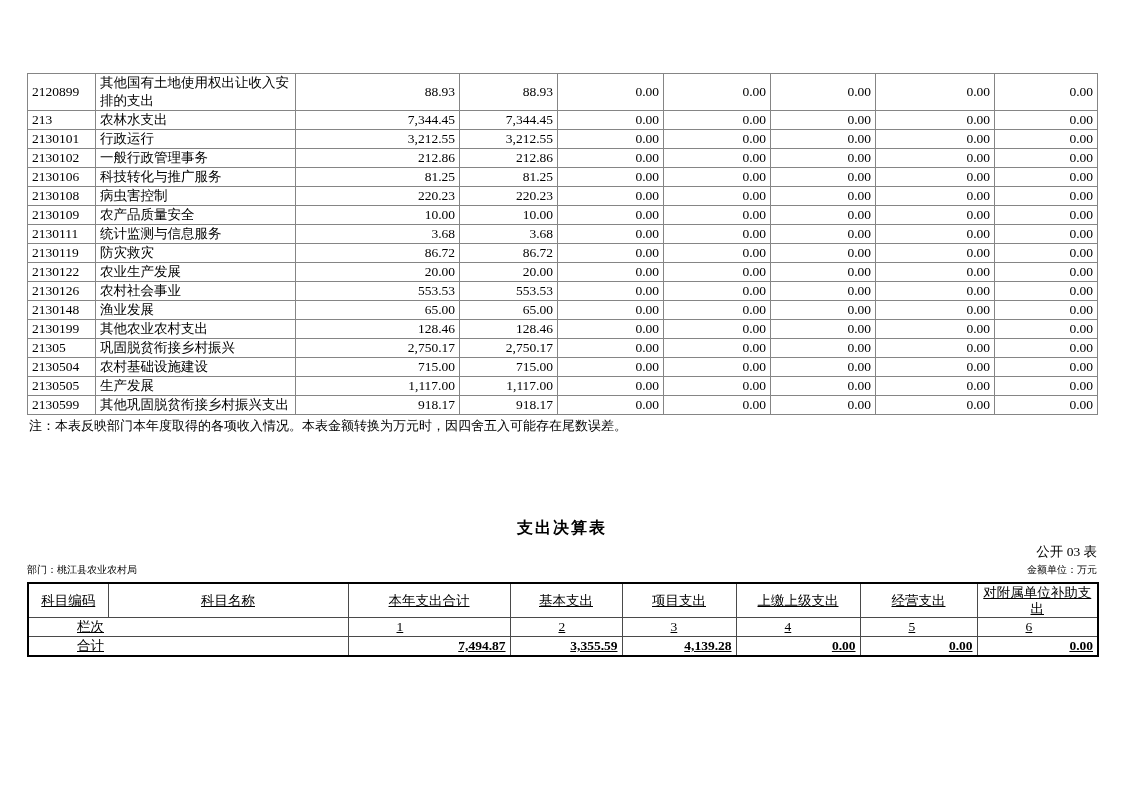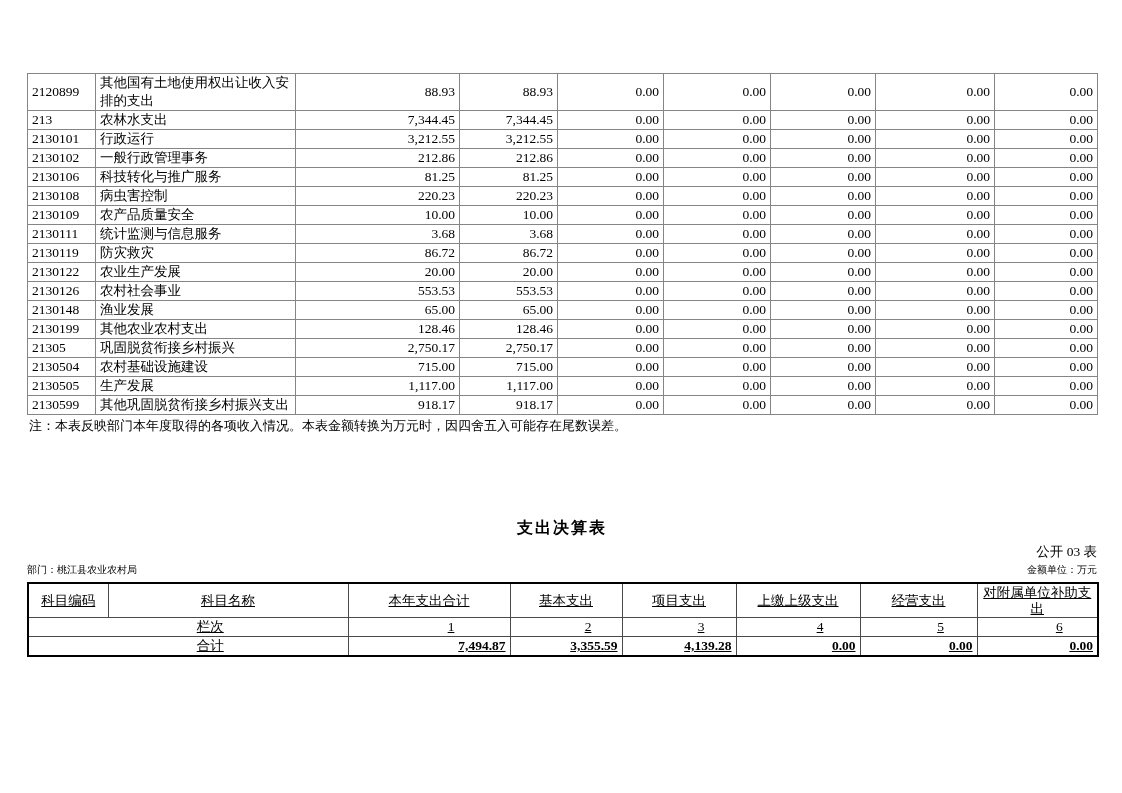--- a/index.html
+++ b/index.html
@@ -70,21 +70,21 @@
     overflow: hidden;
   }
   .expense-table th {
     font-weight: normal;
     text-align: center;
     vertical-align: middle;
     height: 33px;
     line-height: 16px;
   }
   .expense-table td { height: 18px; line-height: 18px; vertical-align: middle; }
-  .expense-table td.center { text-align: center; padding-left: 48px; }
+  .expense-table td.center { text-align: left; padding-left: 48px; }
   .expense-table td.total-num { text-align: right; font-weight: bold; }
 </style>
 </head>
 <body>
 
 <div class="content">
 
   <table class="income-table">
     <colgroup>
       <col style="width:68px">

